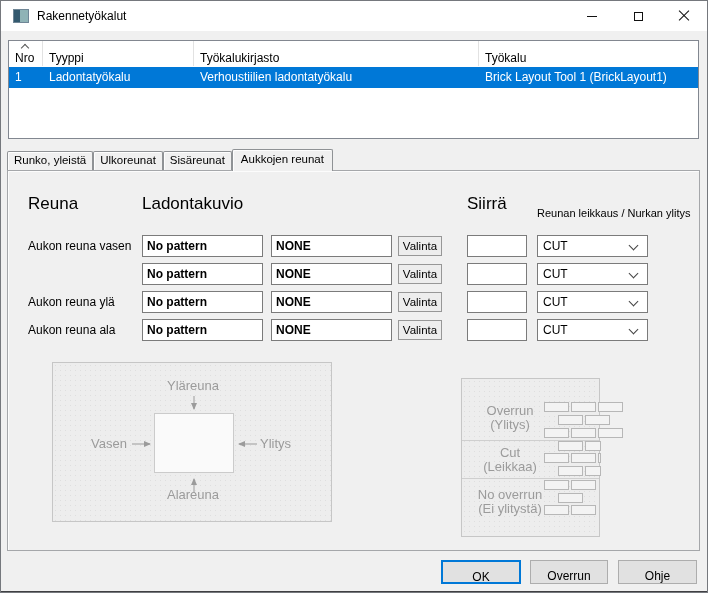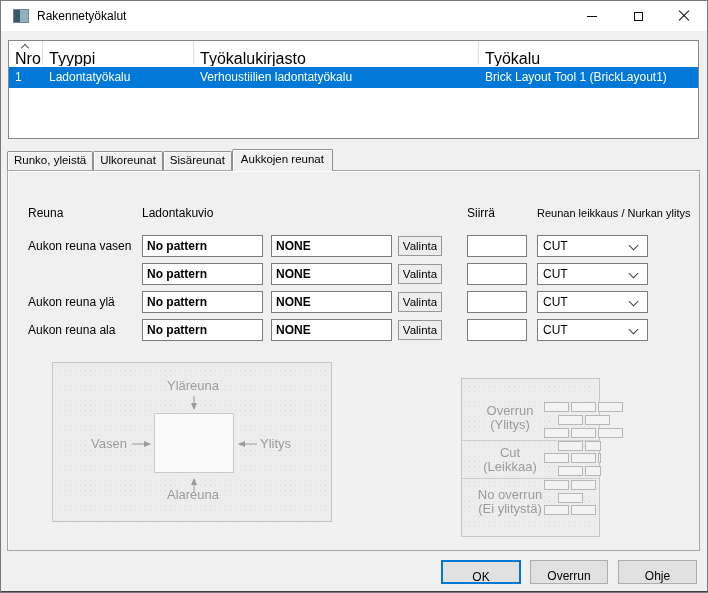--- a/index.html
+++ b/index.html
@@ -18,35 +18,35 @@
   .caption-btn{width:46px;height:30px;display:flex;align-items:center;justify-content:center;background:transparent;border:none;padding:0;cursor:default;}
   .min-glyph{width:10px;height:1px;background:#111;display:block;}
   .max-glyph{width:9px;height:9px;border:1px solid #111;display:block;}
   .close-glyph{position:relative;width:12px;height:12px;display:block;}
   .close-glyph::before,.close-glyph::after{content:"";position:absolute;left:-1px;top:5px;width:14px;height:1px;background:#111;}
   .close-glyph::before{transform:rotate(45deg);}
   .close-glyph::after{transform:rotate(-45deg);}
   
   .data-grid{position:absolute;left:8px;top:40px;width:691px;height:99px;background:#fff;border:1px solid #828790;}
   .grid-header{position:absolute;left:0;top:0;right:0;height:25px;display:flex;}
-  .hcell{position:relative;border-right:1px solid #e2e2e2;padding:11px 0 12px 6px;font-size:16px;line-height:13px;overflow:hidden;white-space:nowrap;}
+  .hcell{position:relative;border-right:1px solid #e2e2e2;padding:11px 0 12px 6px;font-size:12px;line-height:13px;overflow:hidden;white-space:nowrap;}
   .hcell:last-child{border-right:none;}
   .c0{width:34px;}.c1{width:151px;}.c2{width:285px;}.c3{width:219px;}
   .sort-icon{position:absolute;left:13px;top:4px;width:6px;height:6px;border-top:1px solid #555;border-right:1px solid #555;transform:rotate(-45deg);}
   .grid-row{position:absolute;left:0;top:26px;right:0;height:21px;display:flex;background:#0078d7;color:#fff;line-height:21px;}
   .rcell{padding-left:6px;overflow:hidden;white-space:nowrap;}
   
   .tabs{position:absolute;left:7px;top:149px;height:22px;display:flex;align-items:flex-end;z-index:4;}
   .tab{height:19px;margin-bottom:1px;line-height:17px;padding:0 6px;background:#f0f0f0;
        border:1px solid #8f9295;border-bottom:none;border-radius:2px 2px 0 0;
        box-shadow:inset 1px 1px 0 #fdfdfd;font-size:11.5px;white-space:nowrap;cursor:default;}
   .tab.active{height:22px;margin-bottom:0;position:relative;z-index:6;padding:0 8px;line-height:19px;background:#f0f0f0;}
   
   .content-frame{position:absolute;left:7px;top:170px;width:693px;height:381px;border:1px solid #a5a7aa;box-shadow:inset 1px 1px 0 #fcfcfc;background:#f0f0f0;z-index:1;}
-  .form-header{position:absolute;top:206px;font-size:12px;white-space:nowrap;z-index:2;}
+  .form-header{position:absolute;top:194px;font-size:17px;white-space:nowrap;z-index:2;}
   .form-row{position:absolute;left:0;width:624px;height:22px;z-index:2;}
   .row-label{position:absolute;left:28px;top:0;width:112px;line-height:22px;white-space:nowrap;}
   .tfield{position:absolute;top:0;height:22px;border:1px solid #7b7b7b;background:#fff;font-family:"Liberation Sans",sans-serif;font-size:12px;padding:0 4px;outline:none;font-weight:bold;}
   .valinta-btn{position:absolute;top:1px;left:398px;width:44px;height:20px;background:#ededed;border:1px solid #979797;font-family:"Liberation Sans",sans-serif;font-size:11.5px;padding:0;cursor:default;}
   .cut-select{position:absolute;left:537px;top:0;width:111px;height:22px;border:1px solid #7b7b7b;background:#fff;display:flex;align-items:center;padding-left:5px;cursor:default;}
   .chevron-down{position:absolute;right:10px;top:6px;width:7px;height:7px;border-right:1px solid #444;border-bottom:1px solid #444;transform:rotate(45deg);}
   
   .diagram{position:absolute;background-color:#ededed;background-image:radial-gradient(#dedede 0.8px, transparent 0.8px);background-size:5px 5px;border:1px solid #c6c6c6;z-index:2;}
   .diagram-left{left:52px;top:362px;width:280px;height:160px;}
   .inner-rect{position:absolute;left:101px;top:50px;width:80px;height:60px;background:#fafafa;border:1px solid #cbcbcb;}

